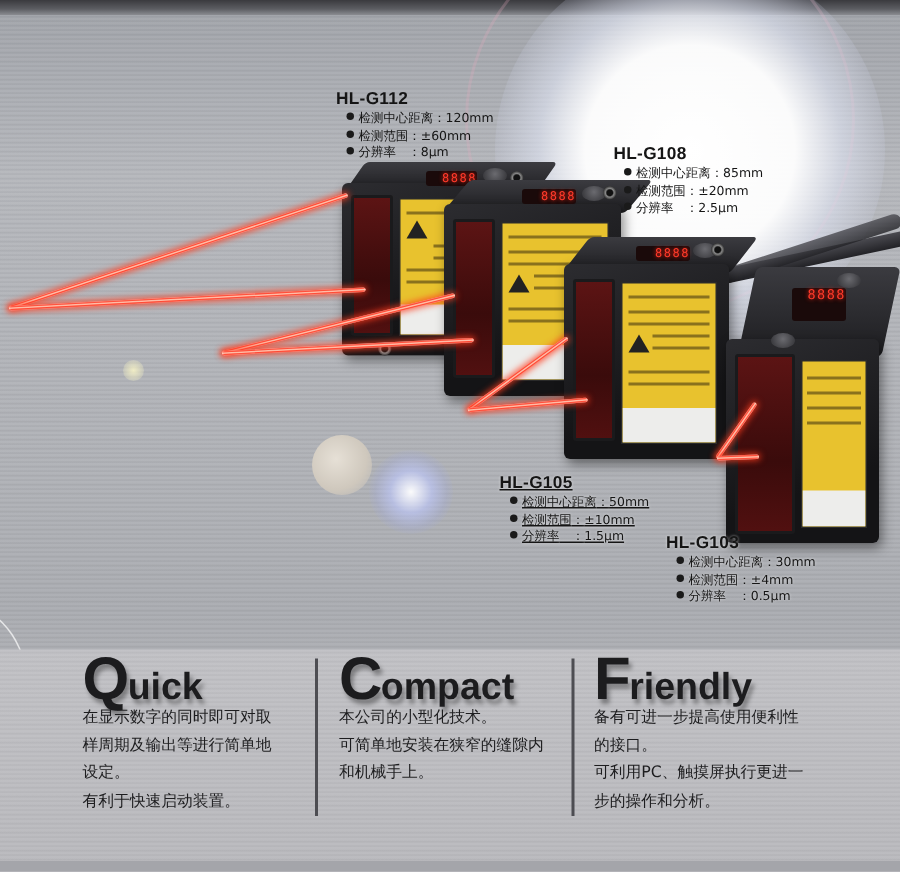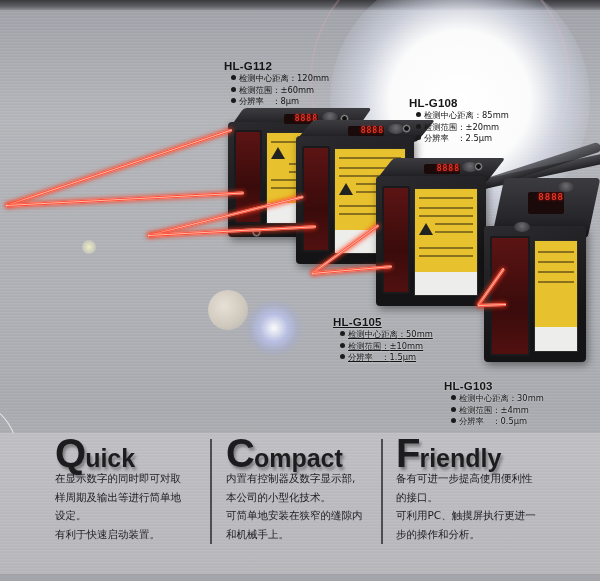--- a/index.html
+++ b/index.html
@@ -215,21 +215,21 @@
 
   <div class="spec shadowed" style="left:333px; top:316px;text-decoration:underline;">
     <div class="model">HL-G105</div>
     <ul>
       <li><span class="dot"></span><span>检测中心距离</span><span>：</span><span>50mm</span></li>
       <li><span class="dot"></span><span>检测范围</span><span>：</span><span>±10mm</span></li>
       <li><span class="dot"></span><span>分辨率</span><span>　：</span><span>1.5μm</span></li>
     </ul>
   </div>
 
-  <div class="spec shadowed" style="left:444px; top:380px;">
+  <div class="spec shadowed" style="left:444px; top:356px;">
     <div class="model">HL-G103</div>
     <ul>
       <li><span class="dot"></span><span>检测中心距离</span><span>：</span><span>30mm</span></li>
       <li><span class="dot"></span><span>检测范围</span><span>：</span><span>±4mm</span></li>
       <li><span class="dot"></span><span>分辨率</span><span>　：</span><span>0.5μm</span></li>
     </ul>
   </div>
 
   <div class="bottom-panel"></div>
   <div class="bottom-strip"></div>
@@ -241,21 +241,20 @@
       <p>样周期及输出等进行简单地</p>
       <p>设定。</p>
       <p>有利于快速启动装置。</p>
     </div>
   </div>
   <div class="vline" style="left:210px;"></div>
 
   <div class="feature" style="left:226px;">
     <div class="title"><span class="cap">C</span><span class="rest">ompact</span></div>
     <div class="desc">
-      <p>内置有控制器及数字显示部,</p>
       <p>本公司的小型化技术。</p>
       <p>可简单地安装在狭窄的缝隙内</p>
       <p>和机械手上。</p>
     </div>
   </div>
   <div class="vline" style="left:381px;"></div>
 
   <div class="feature" style="left:396px;">
     <div class="title"><span class="cap">F</span><span class="rest">riendly</span></div>
     <div class="desc">

